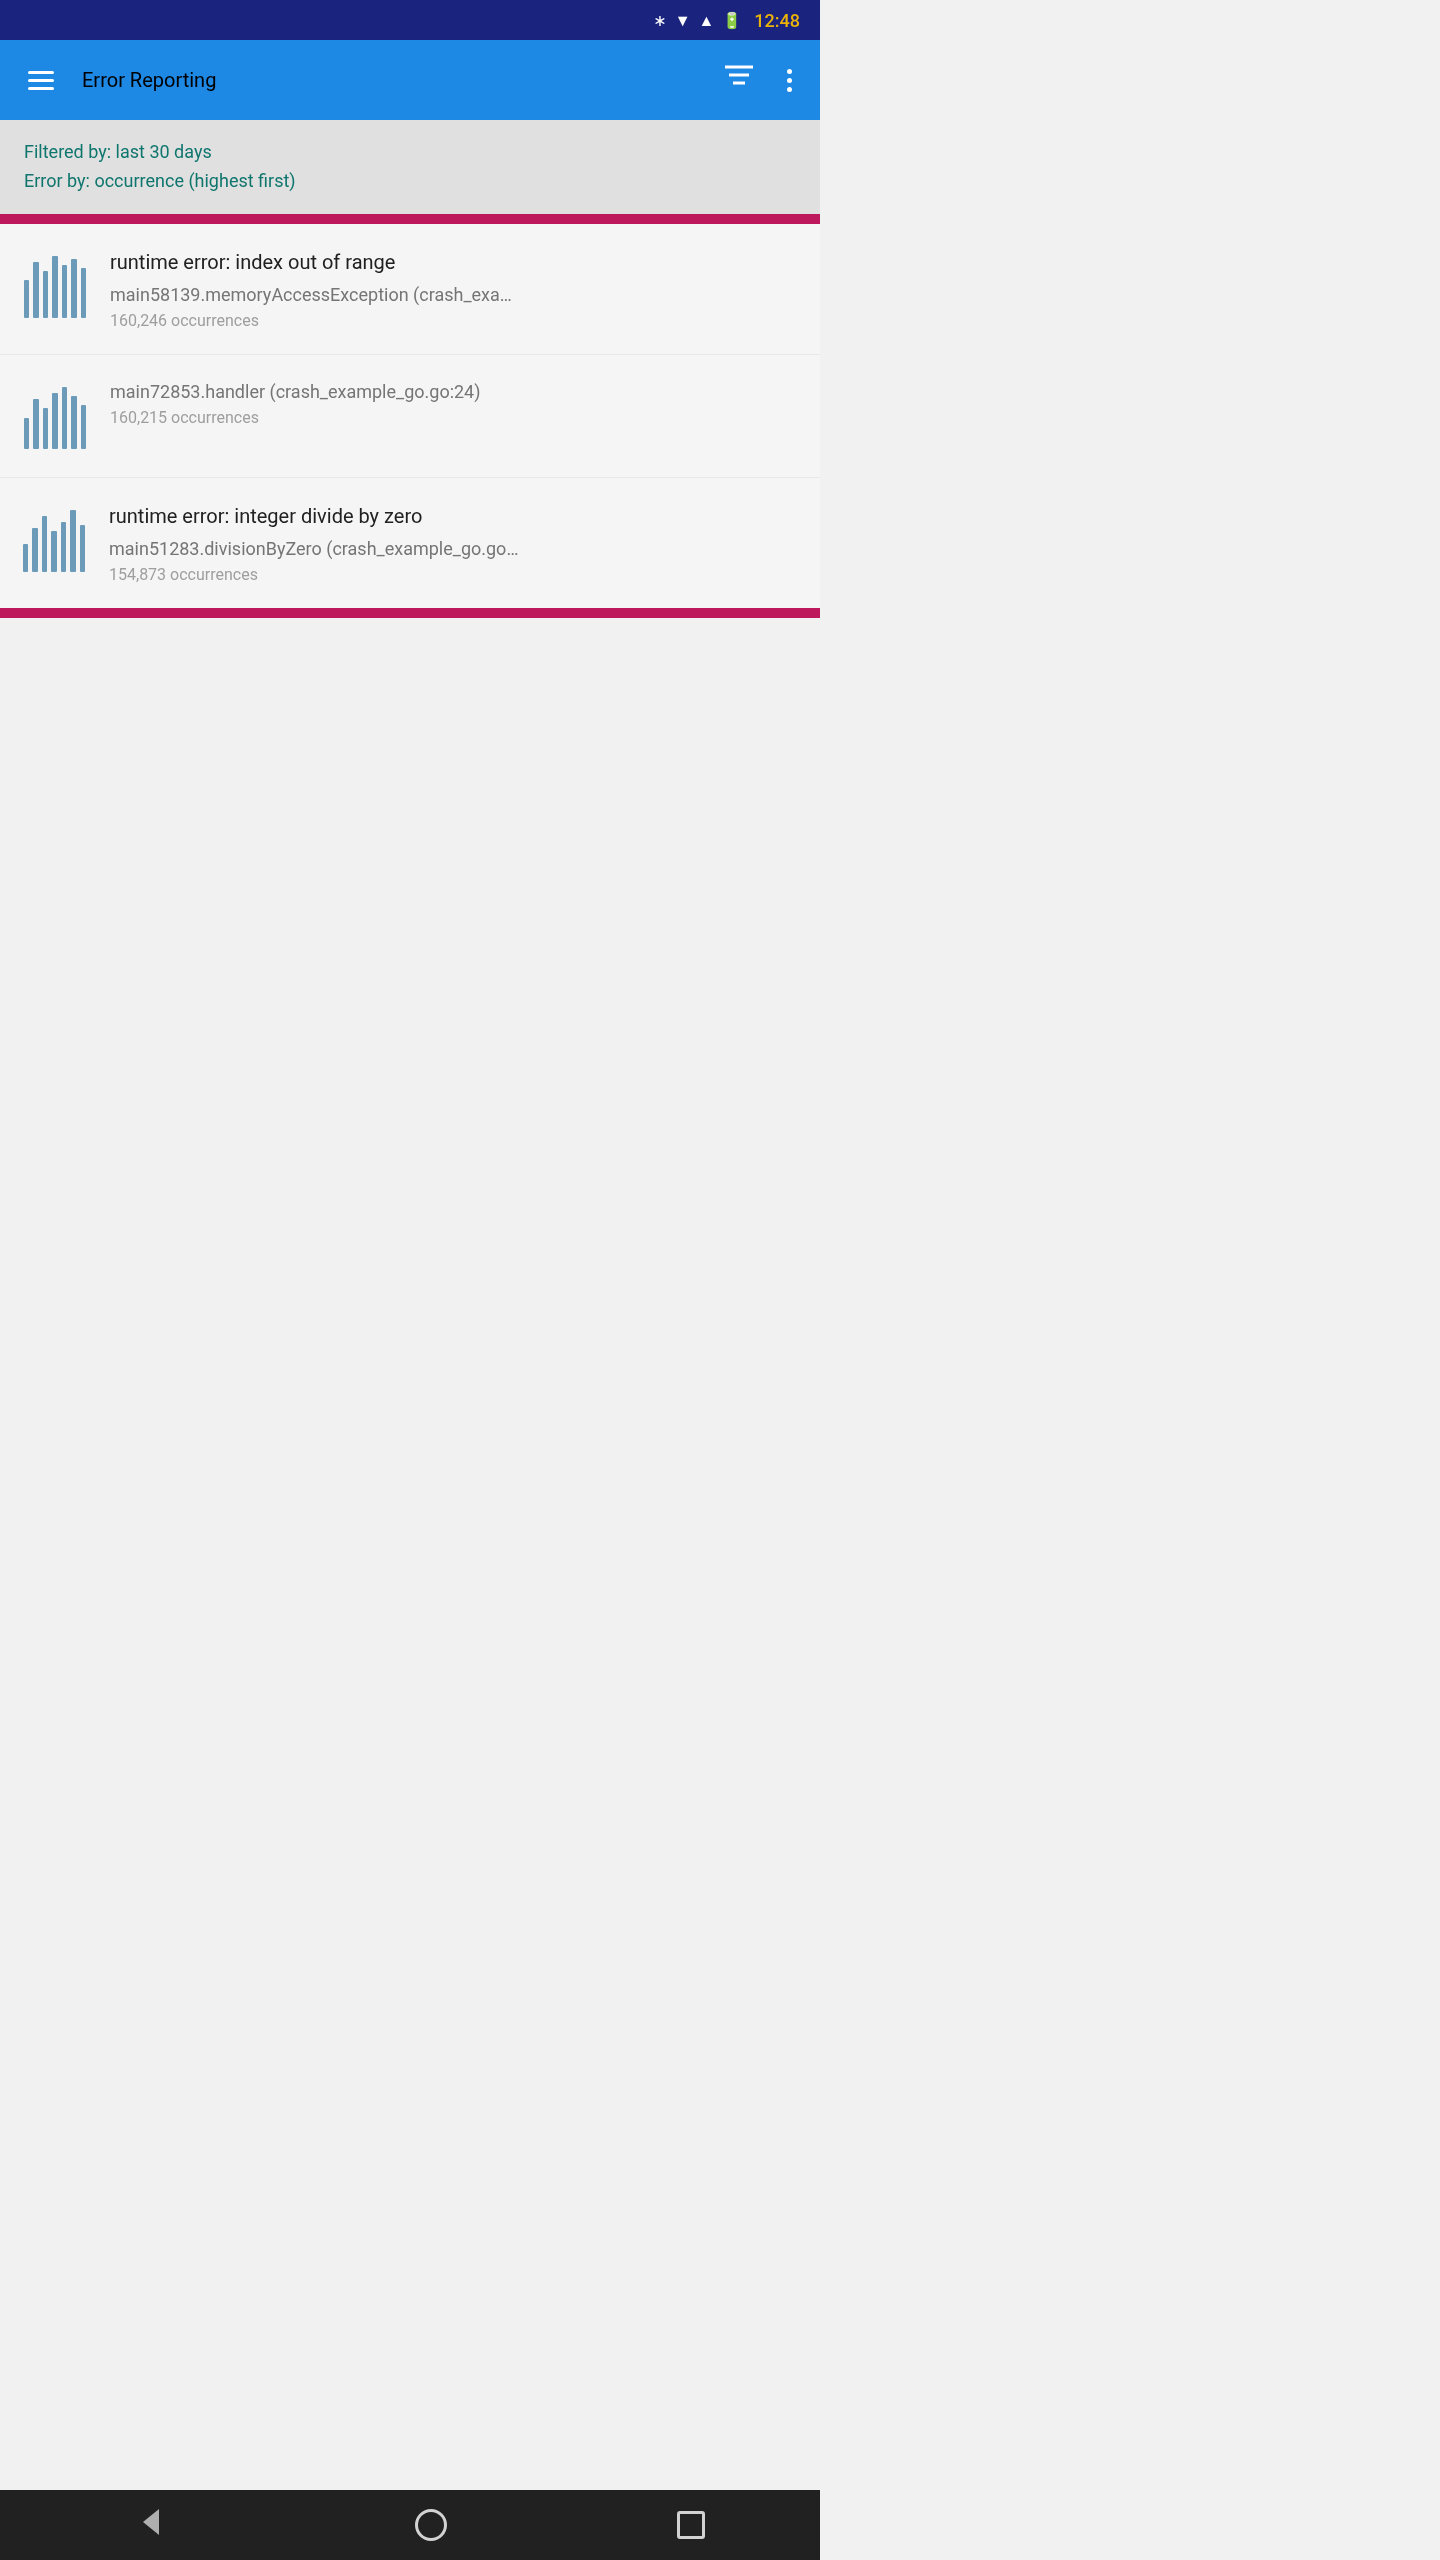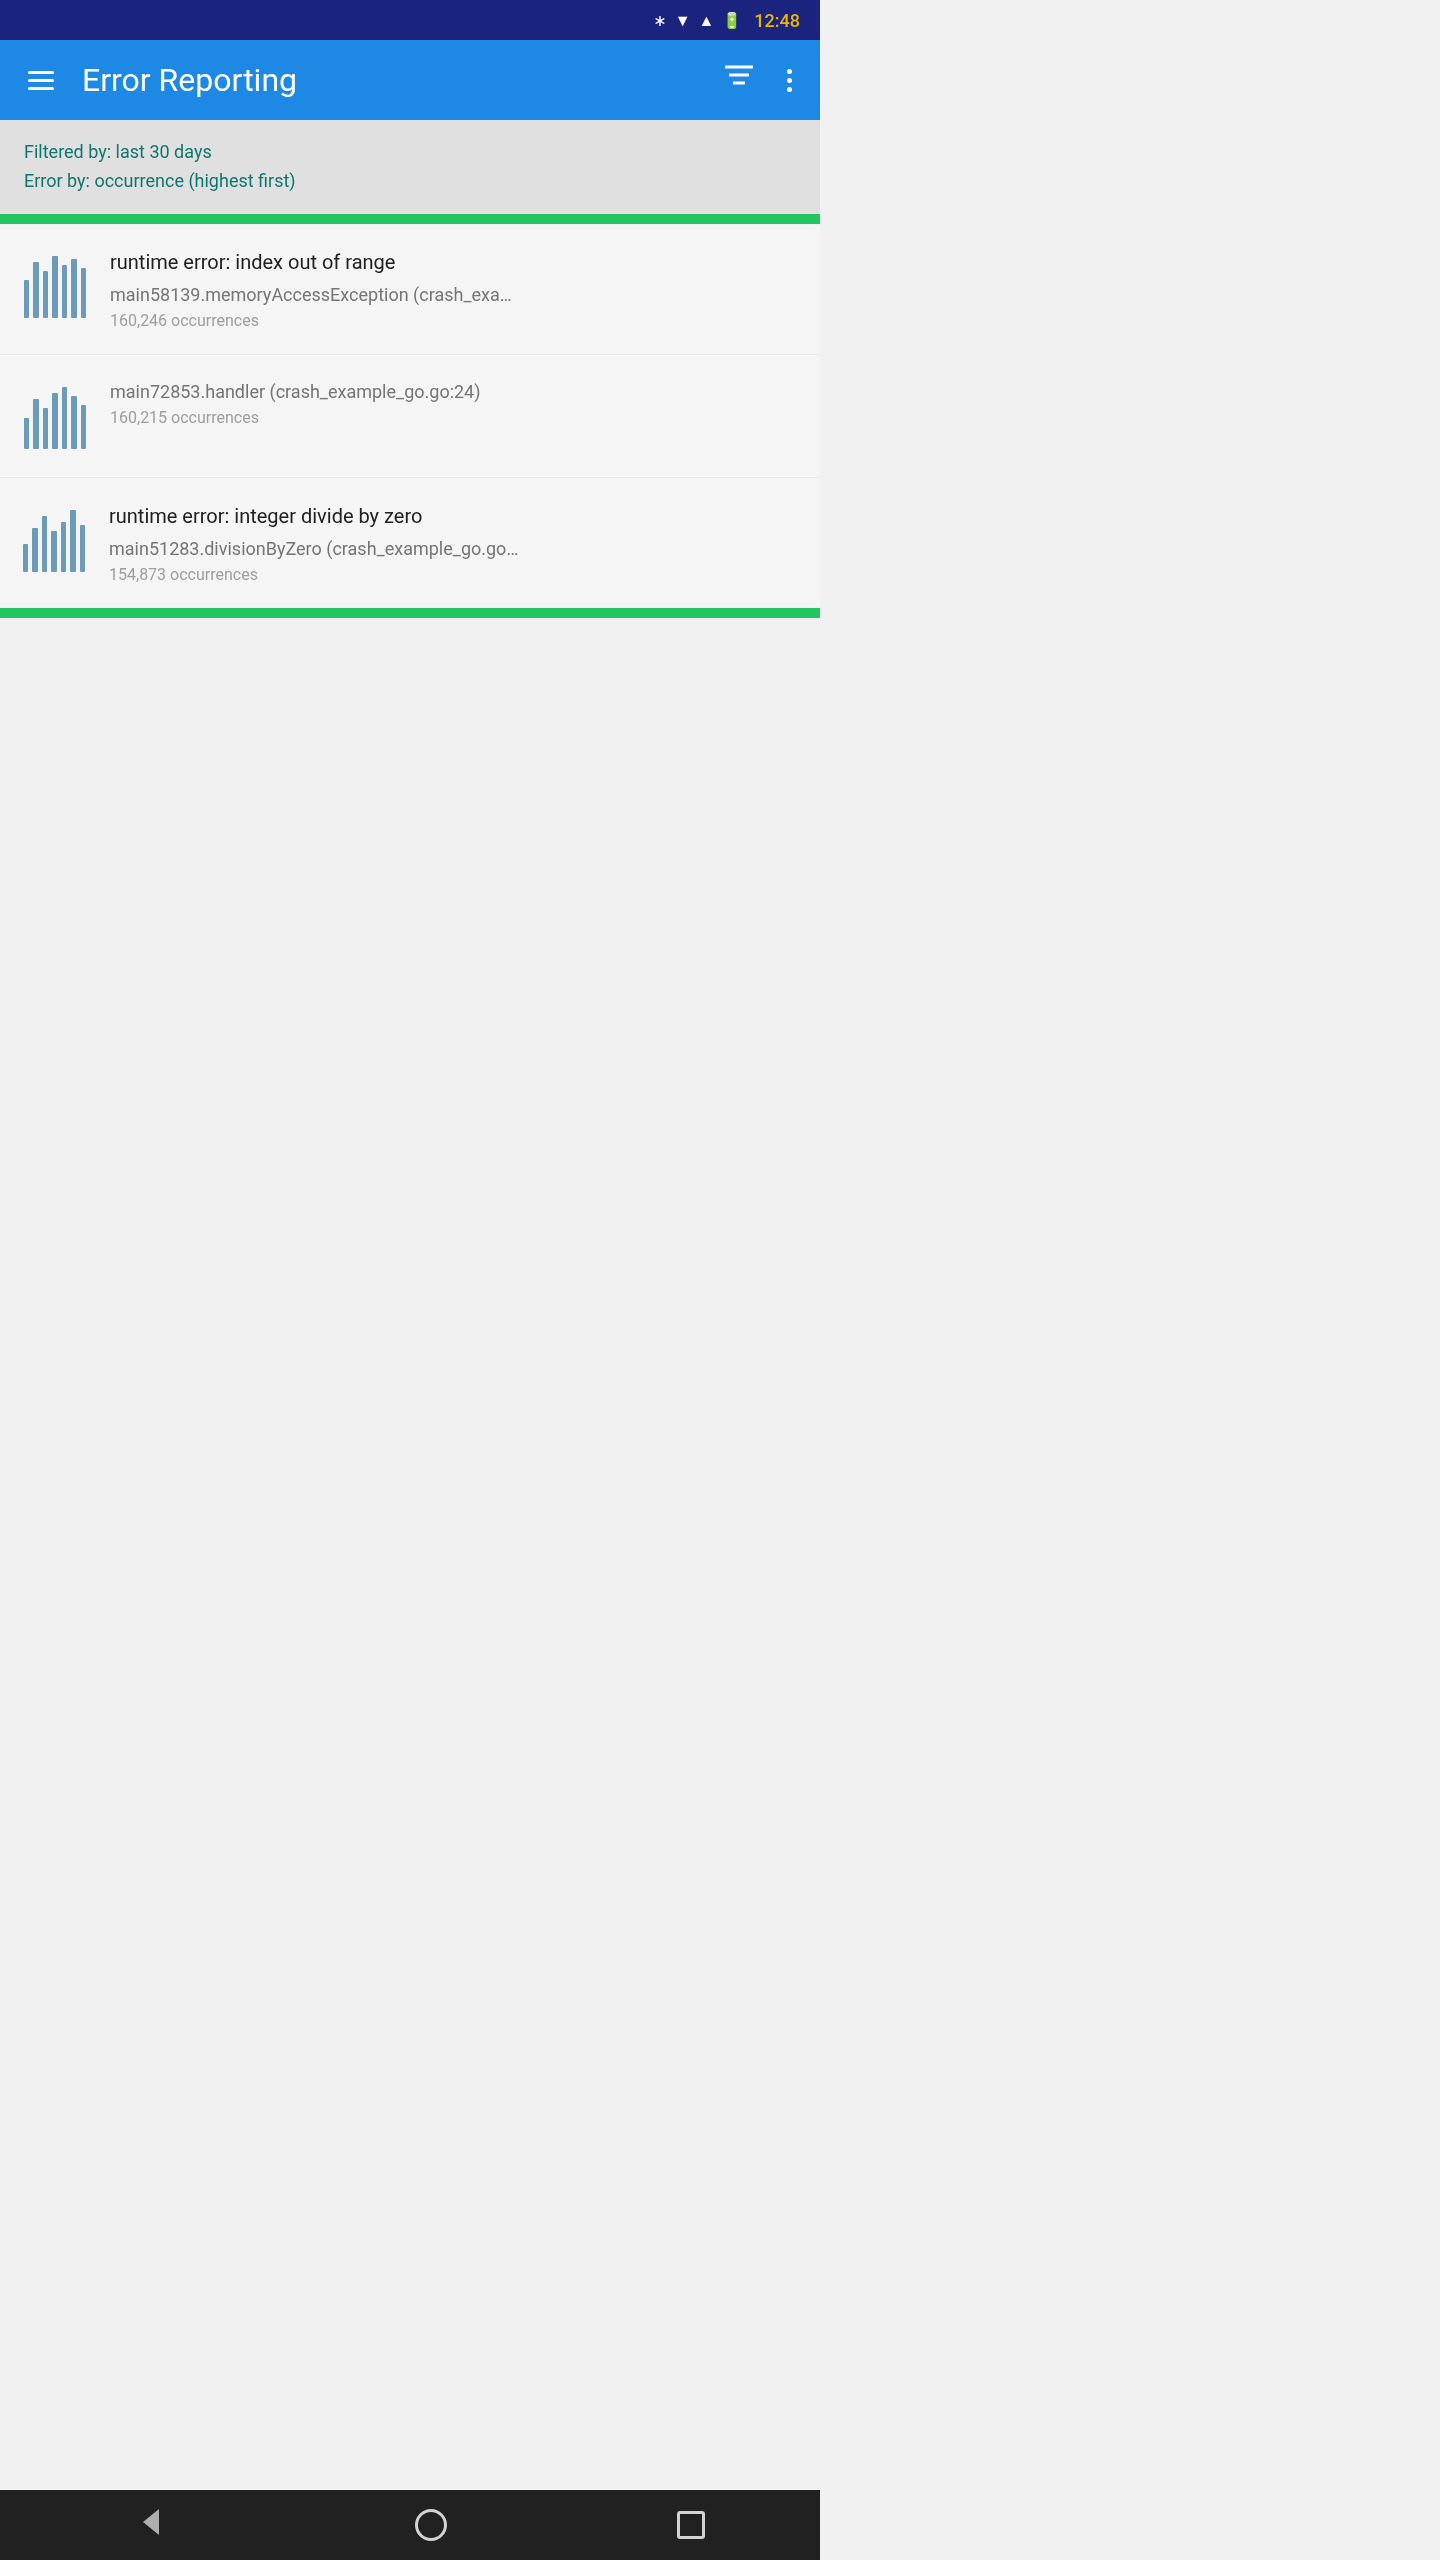--- a/index.html
+++ b/index.html
@@ -67,22 +67,22 @@
     .menu-icon span {
       display: block;
       width: 26px;
       height: 3px;
       background: white;
       border-radius: 2px;
     }
 
     .app-title {
       flex: 1;
-      color: #ffffff;
-      font-size: 32px;
+      color: #000000;
+      font-size: 20px;
       font-weight: 400;
     }
 
     .app-bar-actions {
       display: flex;
       align-items: center;
       gap: 16px;
     }
 
     .filter-icon {
@@ -118,21 +118,21 @@
     }
 
     .filter-text {
       color: #0f766e;
       font-size: 18px;
       line-height: 1.6;
     }
 
     
     .error-list {
-      background: #22c55e;
+      background: #be185d;
       padding: 10px 0;
     }
 
     .error-item {
       display: flex;
       align-items: flex-start;
       padding: 24px 20px;
       background: #f5f5f5;
       cursor: pointer;
       gap: 20px;

